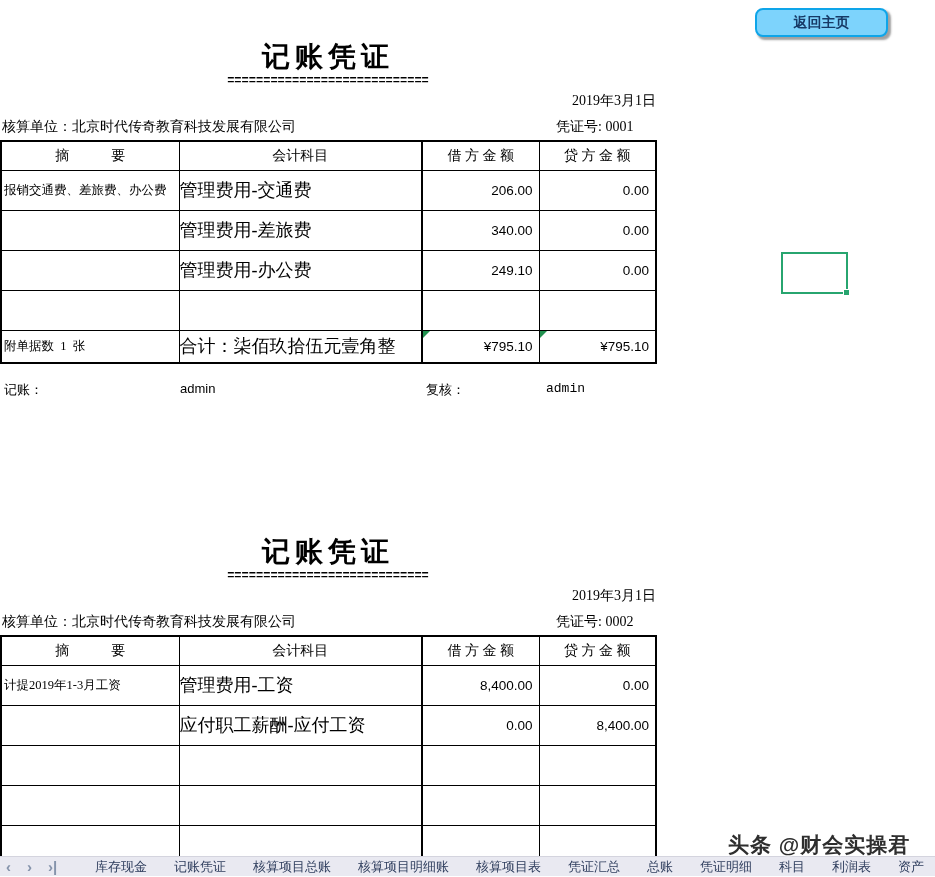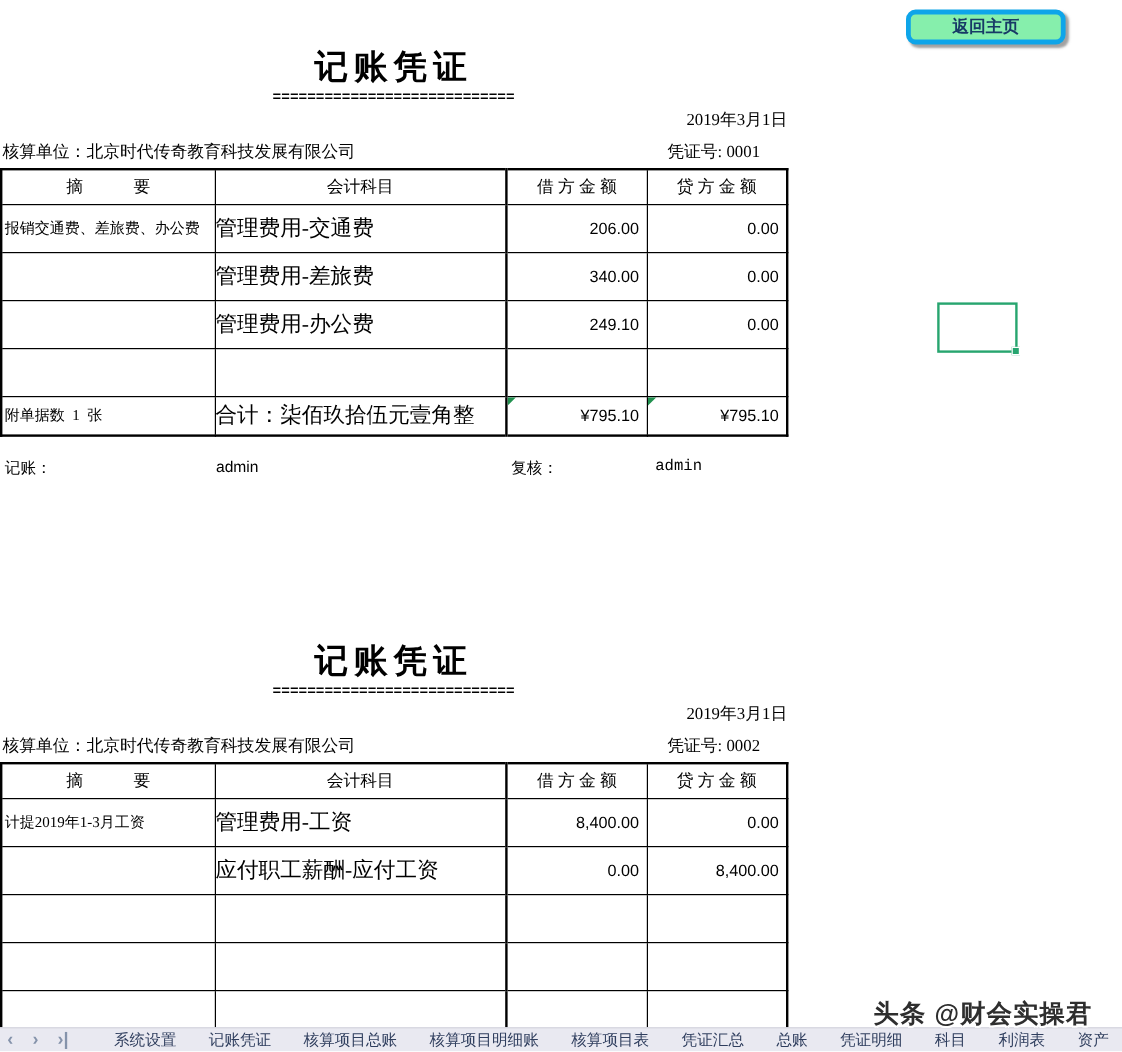--- a/index.html
+++ b/index.html
@@ -3,21 +3,21 @@
 <meta charset="utf-8">
 <style>
   * { margin:0; padding:0; box-sizing:border-box; }
   html,body { width:935px; height:877px; overflow:hidden; background:#fff;
               font-family:"Liberation Serif","DejaVu Serif",serif; color:#000; }
   body { position:relative; }
 
   
   .home-btn {
     position:absolute; left:755px; top:8px; width:133px; height:29px;
-    background:#86efac; border:4px solid #0ea5e9; border-radius:8px;
+    background:#7dd3fc; border:2px solid #0ea5e9; border-radius:8px;
     box-shadow:2.5px 2.5px 2px rgba(110,110,110,.65);
     display:flex; align-items:center; justify-content:center;
     font-family:"Liberation Sans","DejaVu Sans",sans-serif;
     font-weight:bold; font-size:14px; color:#173a66; cursor:pointer;
   }
 
   
   .voucher { position:absolute; left:0; width:656px; }
   .v1 { top:40px; }
   .v2 { top:535px; }
@@ -194,21 +194,21 @@
 
 <div class="watermark">头条 @财会实操君</div>
 
 <div class="sheet-bar">
   <div class="nav-arrows">
     <span>‹</span>
     <span>›</span>
     <span>›|</span>
   </div>
   <div class="tabs">
-    <span class="tab">系统设置</span>
+    <span class="tab">库存现金</span>
     <span class="tab">记账凭证</span>
     <span class="tab">核算项目总账</span>
     <span class="tab">核算项目明细账</span>
     <span class="tab">核算项目表</span>
     <span class="tab">凭证汇总</span>
     <span class="tab">总账</span>
     <span class="tab">凭证明细</span>
     <span class="tab">科目</span>
     <span class="tab">利润表</span>
     <span class="tab">资产</span>

